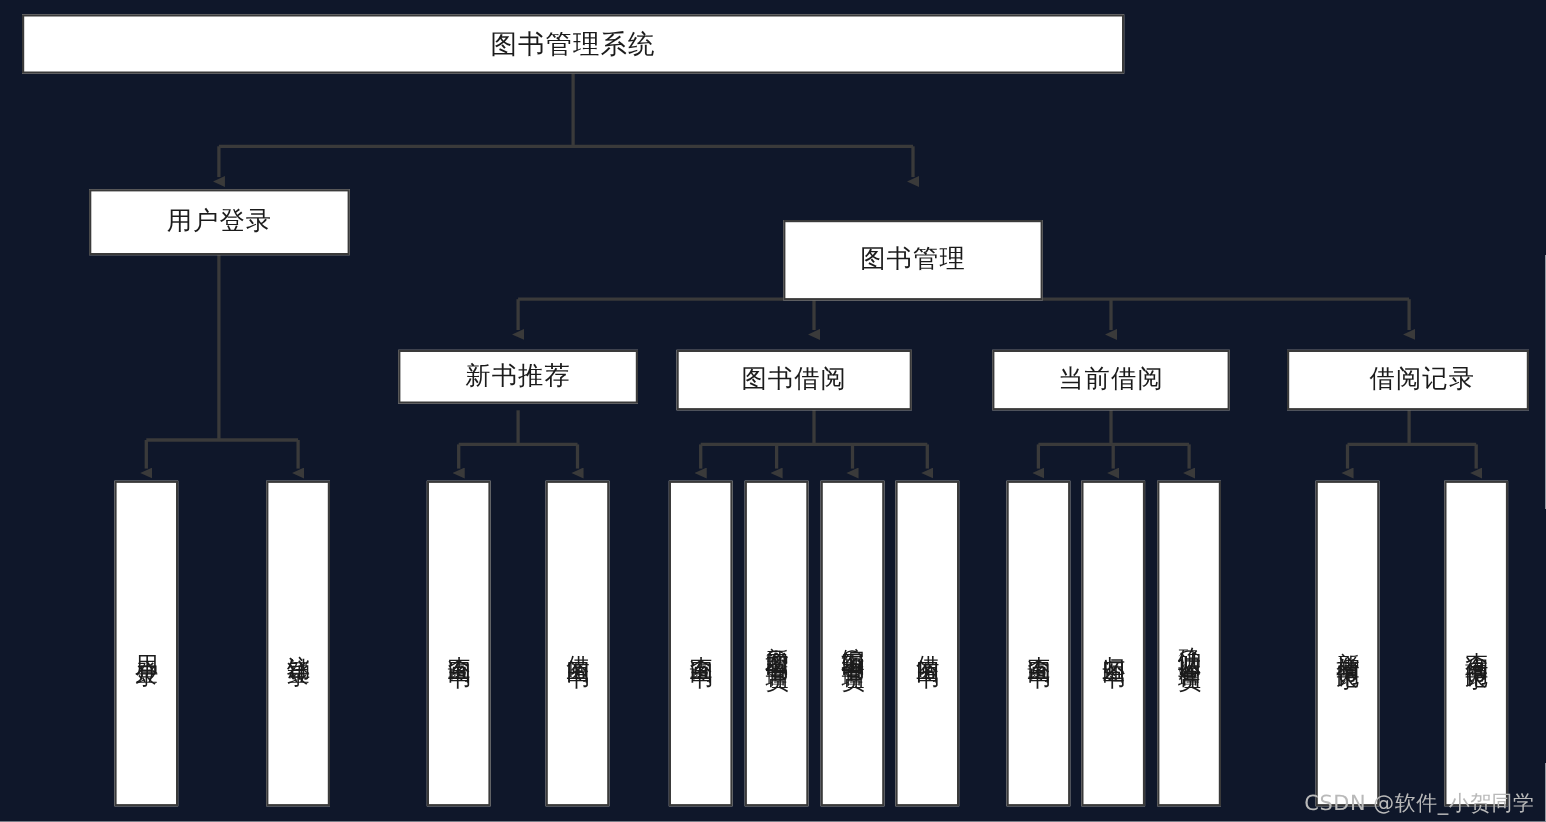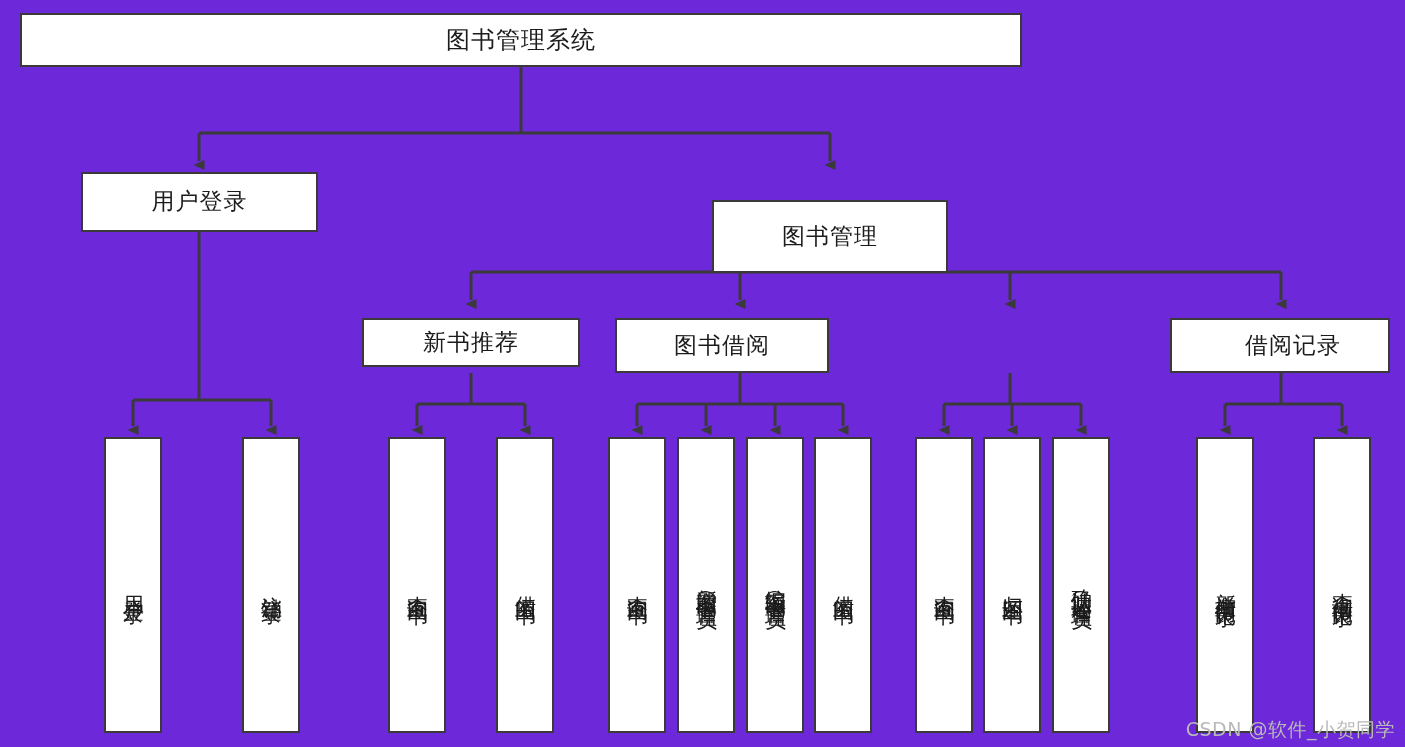--- a/index.html
+++ b/index.html
@@ -5,21 +5,21 @@
 <style>
   html,body{margin:0;padding:0;background:#ffffff;}
   body{
     font-family:"DejaVu Sans","Liberation Sans",sans-serif;
     color:#1a1a1a;
   }
   #canvas{
     position:relative;
     width:1405px;
     height:747px;
-    background:#6d28d9;
+    background:#0f172a;
     overflow:hidden;
   }
   svg.edges{
     position:absolute;
     left:0; top:0;
     width:1405px;
     height:747px;
     pointer-events:none;
   }
   .node{
@@ -128,20 +128,23 @@
   <div class="node h-text" style="left:712px; top:172px; width:236px; height:73px;margin-top:28px;">
     <span>图书管理</span>
   </div>
 
   <div class="node h-text" style="left:362px; top:318px; width:218px; height:49px;">
     <span>新书推荐</span>
   </div>
   <div class="node h-text" style="left:615px; top:318px; width:214px; height:55px;">
     <span>图书借阅</span>
   </div>
+  <div class="node h-text" style="left:902px; top:318px; width:216px; height:55px;">
+    <span>当前借阅</span>
+  </div>
   <div class="node h-text" style="left:1170px; top:318px; width:220px; height:55px;padding-left:32px;">
     <span>借阅记录</span>
   </div>
 
   <div class="node v-text" style="left:104px; top:437px; width:58px; height:296px;">
     <span class="vlabel">用户登录</span>
   </div>
   <div class="node v-text" style="left:242px; top:437px; width:58px; height:296px;">
     <span class="vlabel">注销登录</span>
   </div>

